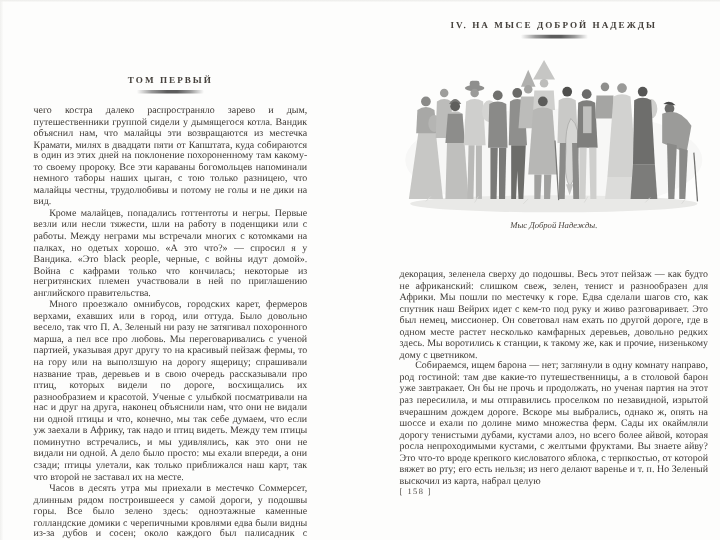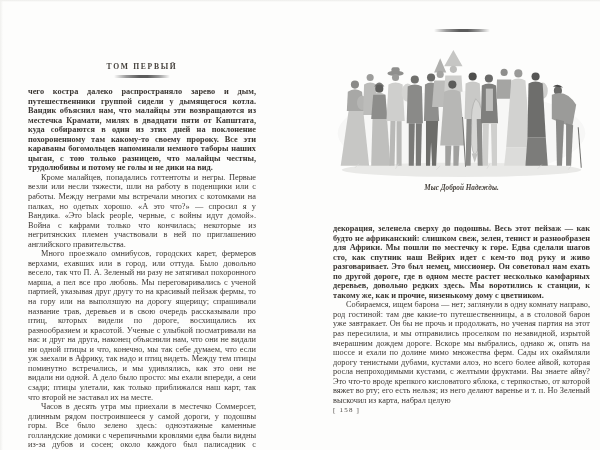--- a/index.html
+++ b/index.html
@@ -25,47 +25,48 @@
     width:56px;height:2.6px;border-radius:1px;
     background:linear-gradient(90deg,rgba(140,140,140,0) 0%,#9a9a9a 22%,#5c5c5c 45%,#5c5c5c 60%,#9a9a9a 80%,rgba(140,140,140,0) 100%);
   }
   .body-text{
     position:absolute;left:0;right:0;top:41px;
     font-size:8.3px;line-height:9.55px;text-align:justify;
     color:#3c3834;
   }
   #right-body{top:224px;}
   .body-text p{margin:0;text-indent:13px;}
-  .body-text p.cont{text-indent:0;font-weight:bold;}
+  .body-text p.cont{text-indent:0;}
   .page-number{
     position:absolute;top:406px;left:0;width:100%;
     font-size:7px;letter-spacing:1.2px;color:#4b4742;
   }
   .illustration{position:absolute;top:46px;left:1px;width:255px;height:136px;}
   .figcaption{
     position:absolute;top:184px;left:0;width:100%;text-align:center;
-    font-style:italic;font-size:7.2px;line-height:9.6px;color:#48433d;font-weight:bold;
+    font-style:italic;font-size:7.2px;line-height:9.6px;color:#48433d;
   }
 </style>
 </head>
 <body>
 
 <div class="page" id="left-page">
   <div class="running-head">ТОМ ПЕРВЫЙ</div>
   <div class="head-rule"></div>
   <div class="body-text">
     <p class="cont">чего костра далеко распространяло зарево и дым, путешественники группой сидели у дымящегося котла. Вандик объяснил нам, что малайцы эти возвращаются из местечка Крамати, милях в двадцати пяти от Капштата, куда собираются в один из этих дней на поклонение похороненному там какому-то своему пророку. Все эти караваны богомольцев напоминали немного таборы наших цыган, с тою только разницею, что малайцы честны, трудолюбивы и потому не голы и не дики на вид.</p>
     <p>Кроме малайцев, попадались готтентоты и негры. Первые везли или несли тяжести, шли на работу в поденщики или с работы. Между неграми мы встречали многих с котомками на палках, но одетых хорошо. «А это что?» — спросил я у Вандика. «Это black people, черные, с войны идут домой». Война с кафрами только что кончилась; некоторые из негритянских племен участвовали в ней по приглашению английского правительства.</p>
     <p>Много проезжало омнибусов, городских карет, фермеров верхами, ехавших или в город, или оттуда. Было довольно весело, так что П. А. Зеленый ни разу не затягивал похоронного марша, а пел все про любовь. Мы переговаривались с ученой партией, указывая друг другу то на красивый пейзаж фермы, то на гору или на выползшую на дорогу ящерицу; спрашивали название трав, деревьев и в свою очередь рассказывали про птиц, которых видели по дороге, восхищались их разнообразием и красотой. Ученые с улыбкой посматривали на нас и друг на друга, наконец объяснили нам, что они не видали ни одной птицы и что, конечно, мы так себе думаем, что если уж заехали в Африку, так надо и птиц видеть. Между тем птицы поминутно встречались, и мы удивлялись, как это они не видали ни одной. А дело было просто: мы ехали впереди, а они сзади; птицы улетали, как только приближался наш карт, так что второй не заставал их на месте.</p>
     <p>Часов в десять утра мы приехали в местечко Соммерсет, длинным рядом построившееся у самой дороги, у подошвы горы. Все было зелено здесь: одноэтажные каменные голландские домики с черепичными кровлями едва были видны из-за дубов и сосен; около каждого был палисадник с олеандровыми и розовыми кустами, с толпой георгин и других цветов. Гора вдали, как</p>
   </div>
   <div class="page-number">[ 186 ]</div>
 </div>
 
 <div class="page" id="right-page">
+  <div class="running-head">IV. НА МЫСЕ ДОБРОЙ НАДЕЖДЫ</div>
   <div class="head-rule"></div>
 
   <div class="illustration">
     <svg width="255" height="136" viewBox="0 0 250 134" xmlns="http://www.w3.org/2000/svg">
       <defs>
           <filter id="soft">
             <feGaussianBlur stdDeviation="0.45"></feGaussianBlur>
           </filter>
         </defs>
       <g filter="url(#soft)">

